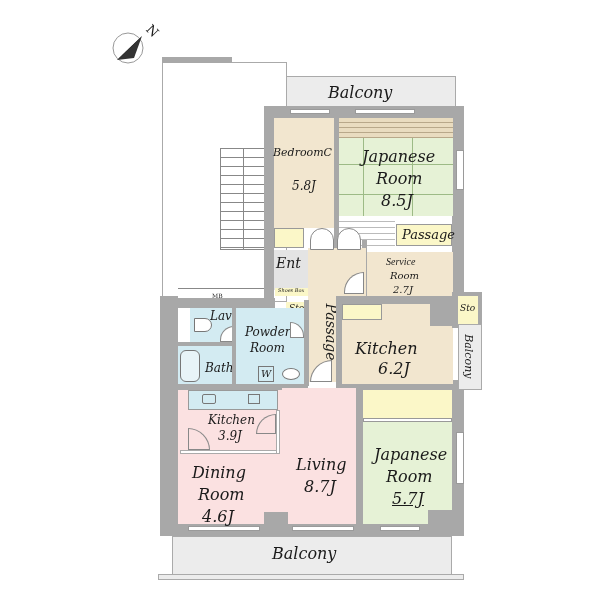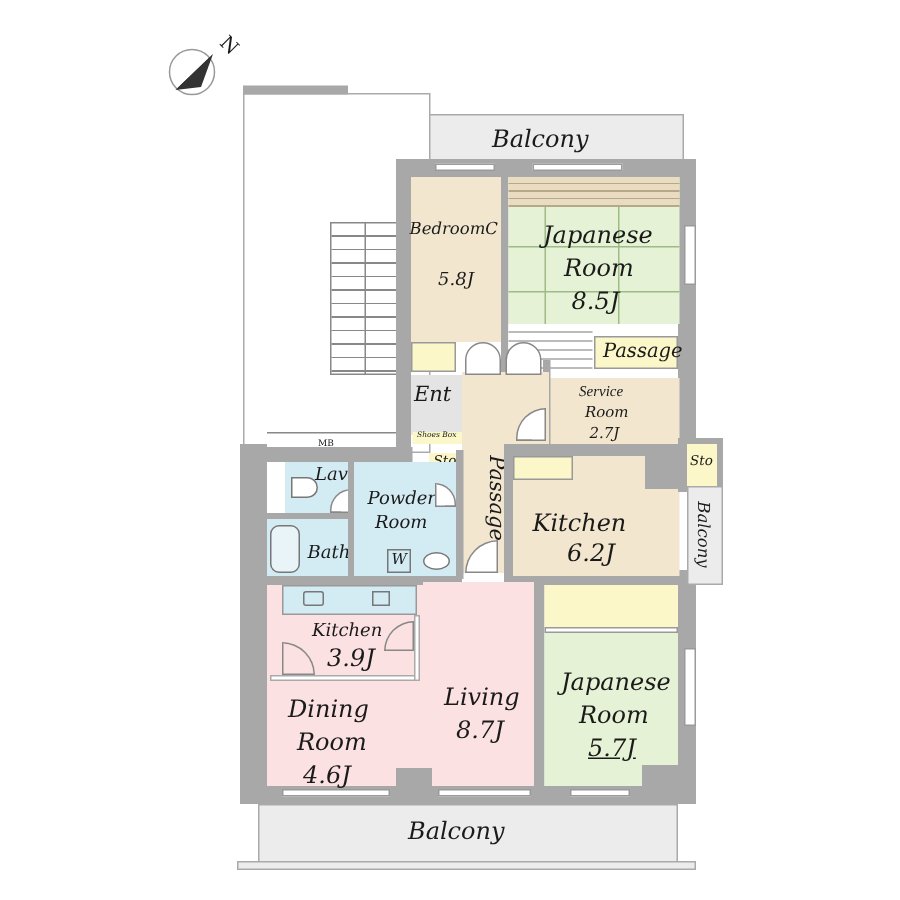--- a/index.html
+++ b/index.html
@@ -125,21 +125,21 @@
 
 <div class="wall" style="left:178px;top:384px;width:130px;height:6px;"></div>
 
 <div class="room" style="left:178px;top:390px;width:180px;height:134px;background:#fbe1e1;"></div>
 <div class="room" style="left:282px;top:388px;width:76px;height:4px;background:#fbe1e1;"></div>
 
 <div class="room" style="left:188px;top:390px;width:90px;height:20px;background:#d3ebf2;border:1px solid #999;"></div>
 <div class="abs" style="left:202px;top:394px;width:14px;height:10px;border:1px solid #777;border-radius:2px;"></div>
 <div class="abs" style="left:248px;top:394px;width:12px;height:10px;border:1px solid #777;"></div>
 <span class="lbl" style="left:208px;top:414px;font-size:12px;">Kitchen</span>
-<span class="lbl" style="left:218px;top:430px;font-size:16px;">3.9J</span>
+<span class="lbl" style="left:218px;top:430px;font-size:12px;">3.9J</span>
 <div class="abs" style="left:180px;top:450px;width:100px;height:4px;background:#fff;border:1px solid #aaa;"></div>
 <div class="abs" style="left:276px;top:410px;width:4px;height:44px;background:#fff;border:1px solid #aaa;"></div>
 <div class="door" style="left:188px;top:428px;width:22px;height:22px;border-radius:0 22px 0 0;background:transparent;"></div>
 <div class="door" style="left:256px;top:414px;width:20px;height:20px;border-radius:20px 0 0 0;background:transparent;"></div>
 
 <span class="lbl" style="left:192px;top:464px;font-size:16px;">Dining</span>
 <span class="lbl" style="left:198px;top:486px;font-size:16px;">Room</span>
 <span class="lbl" style="left:202px;top:508px;font-size:16px;">4.6J</span>
 <span class="lbl" style="left:296px;top:456px;font-size:16px;">Living</span>
 <span class="lbl" style="left:304px;top:478px;font-size:16px;">8.7J</span>

